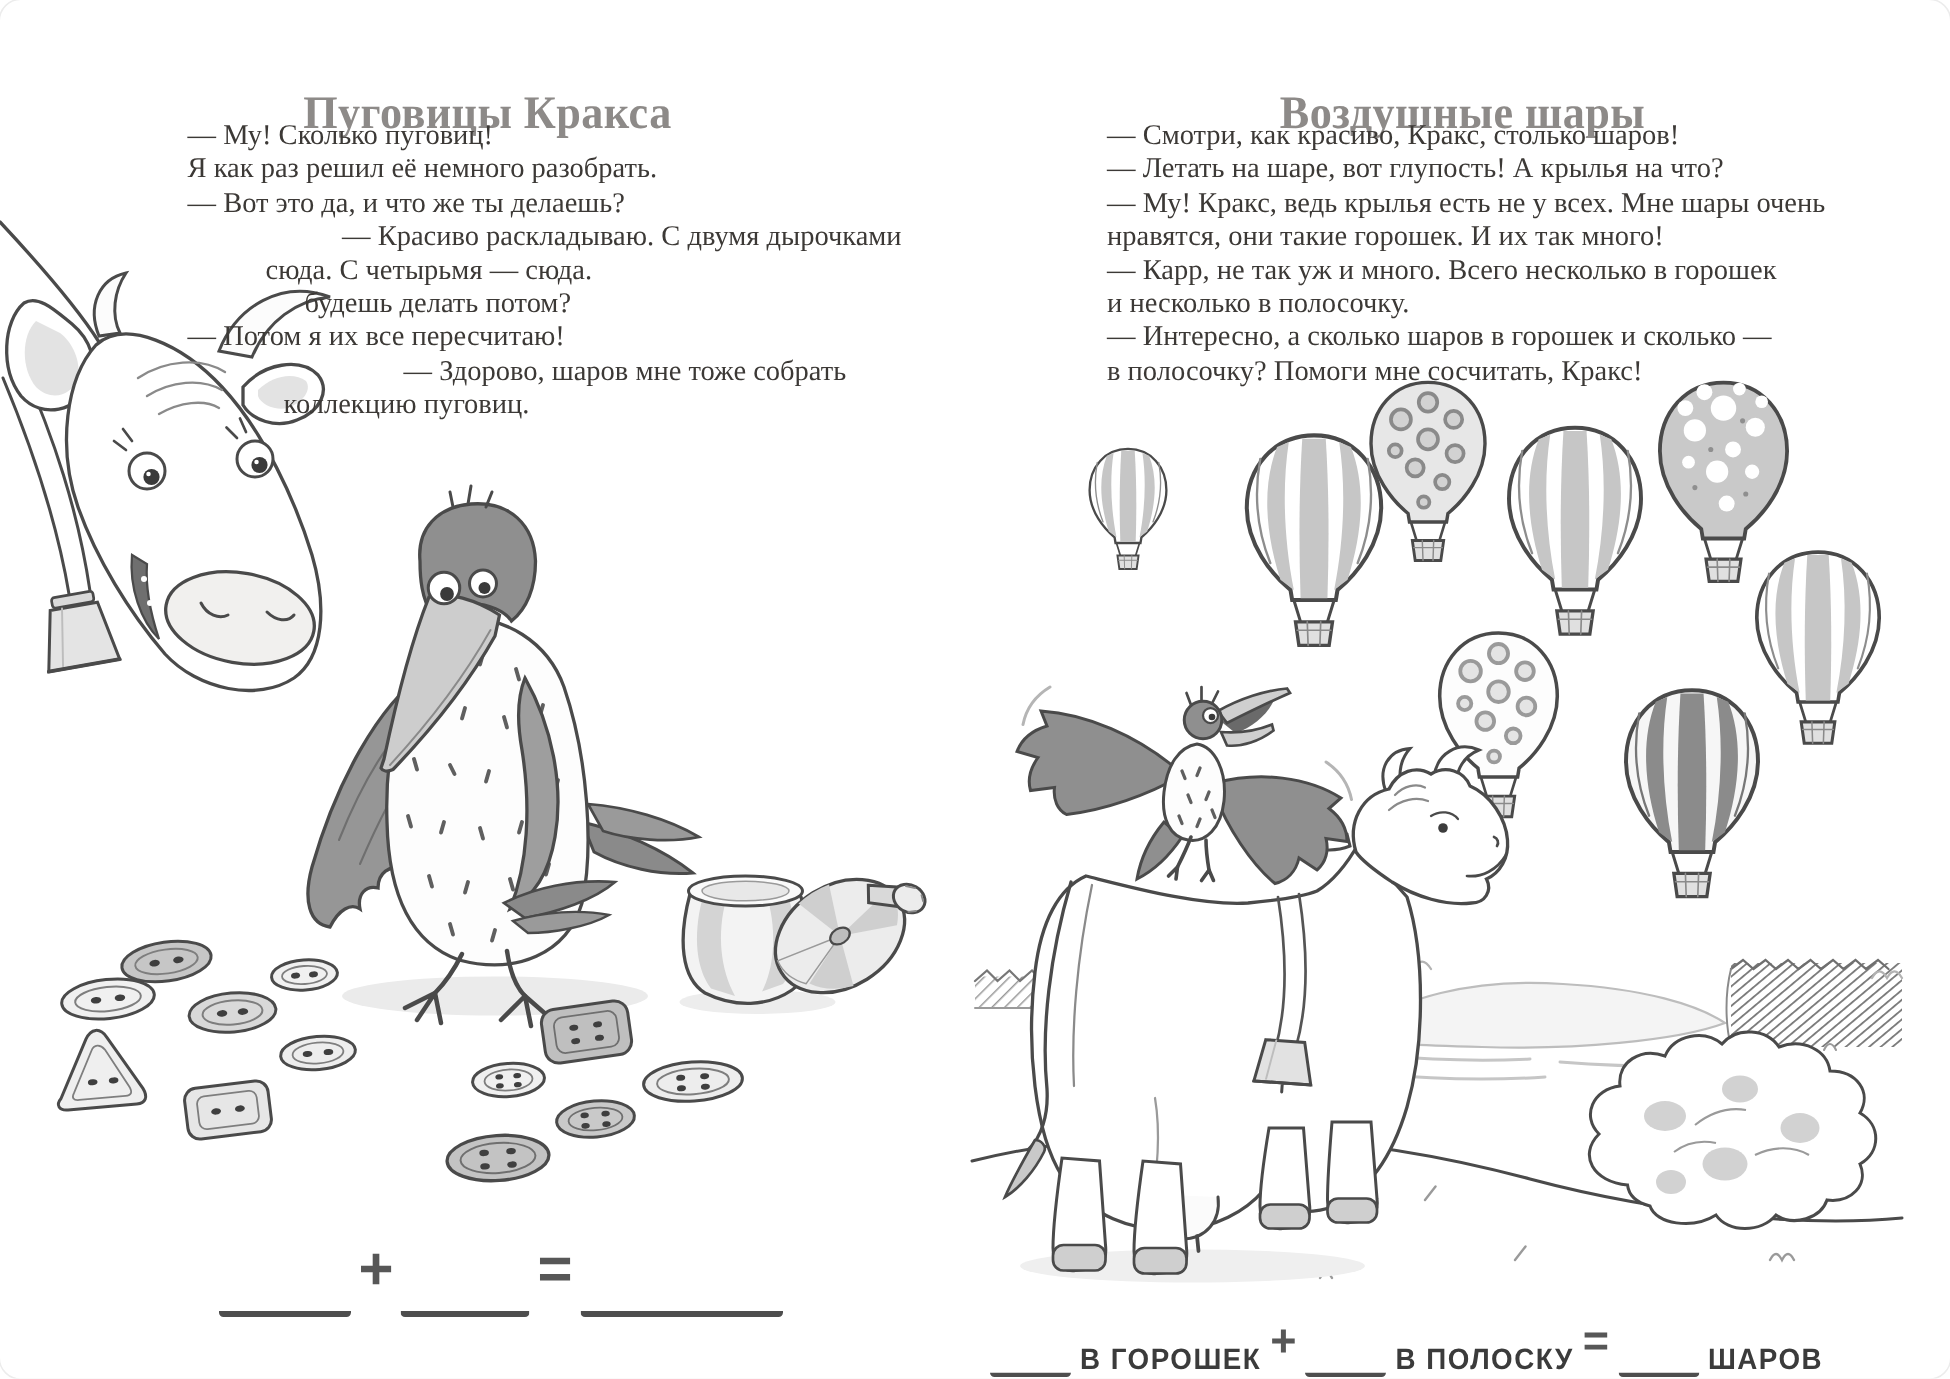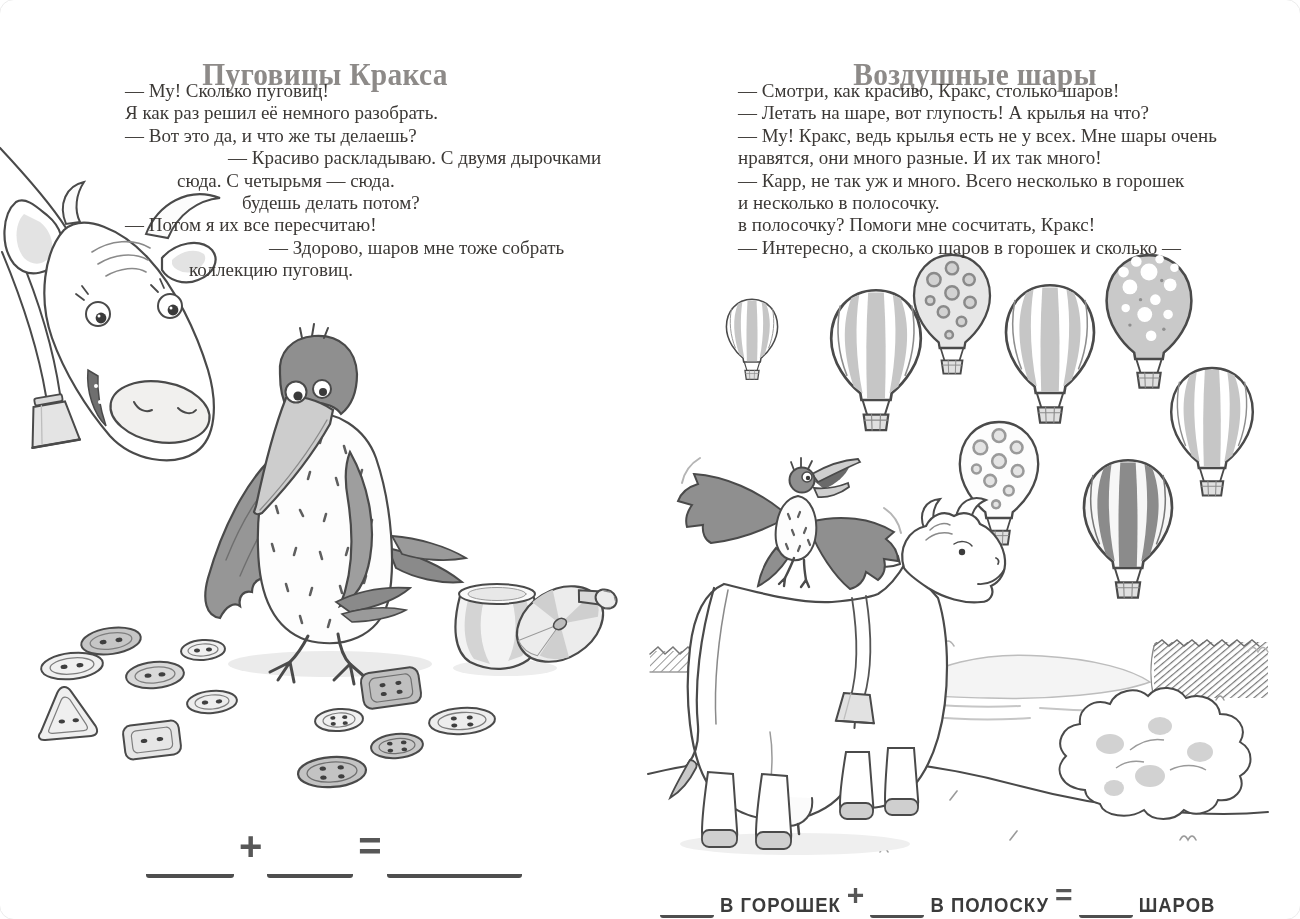--- a/index.html
+++ b/index.html
@@ -424,34 +424,34 @@
 
   <h1 class="title left">Пуговицы Кракса</h1>
   <h1 class="title right">Воздушные шары</h1>
 
   <div class="dialogue left">
       <div class="line">— Му! Сколько пуговиц!</div>
       <div class="line">Я как раз решил её немного разобрать.</div>
       <div class="line">— Вот это да, и что же ты делаешь?</div>
       <div class="line" style="margin-left: 103px;">— Красиво раскладываю. С двумя дырочками</div>
       <div class="line" style="margin-left: 52px;">сюда. С четырьмя — сюда.</div>
-      <div class="line" style="margin-left: 117px;">будешь делать потом?</div>
+      <div class="line" style="margin-left: 78px;">будешь делать потом?</div>
       <div class="line" style="">— Потом я их все пересчитаю!</div>
       <div class="line" style="margin-left: 144px;">— Здорово, шаров мне тоже собрать</div>
       <div class="line" style="margin-left: 64px;">коллекцию пуговиц.</div>
     </div>
   <div class="dialogue right">
       <div class="line">— Смотри, как красиво, Кракс, столько шаров!</div>
       <div class="line">— Летать на шаре, вот глупость! А крылья на что?</div>
       <div class="line">— Му! Кракс, ведь крылья есть не у всех. Мне шары очень</div>
-      <div class="line">нравятся, они много разные. И их так много!</div>
+      <div class="line">нравятся, они такие горошек. И их так много!</div>
       <div class="line">— Карр, не так уж и много. Всего несколько в горошек</div>
       <div class="line">и несколько в полосочку.</div>
+      <div class="line">— Интересно, а сколько шаров в горошек и сколько —</div>
       <div class="line">в полосочку? Помоги мне сосчитать, Кракс!</div>
-      <div class="line">— Интересно, а сколько шаров в горошек и сколько —</div>
     </div>
 
   <div class="equation eq-left">
     <span class="blank b1"></span>
     <span class="op">+</span>
     <span class="blank b2"></span>
     <span class="op">=</span>
     <span class="blank b3"></span>
   </div>
 

